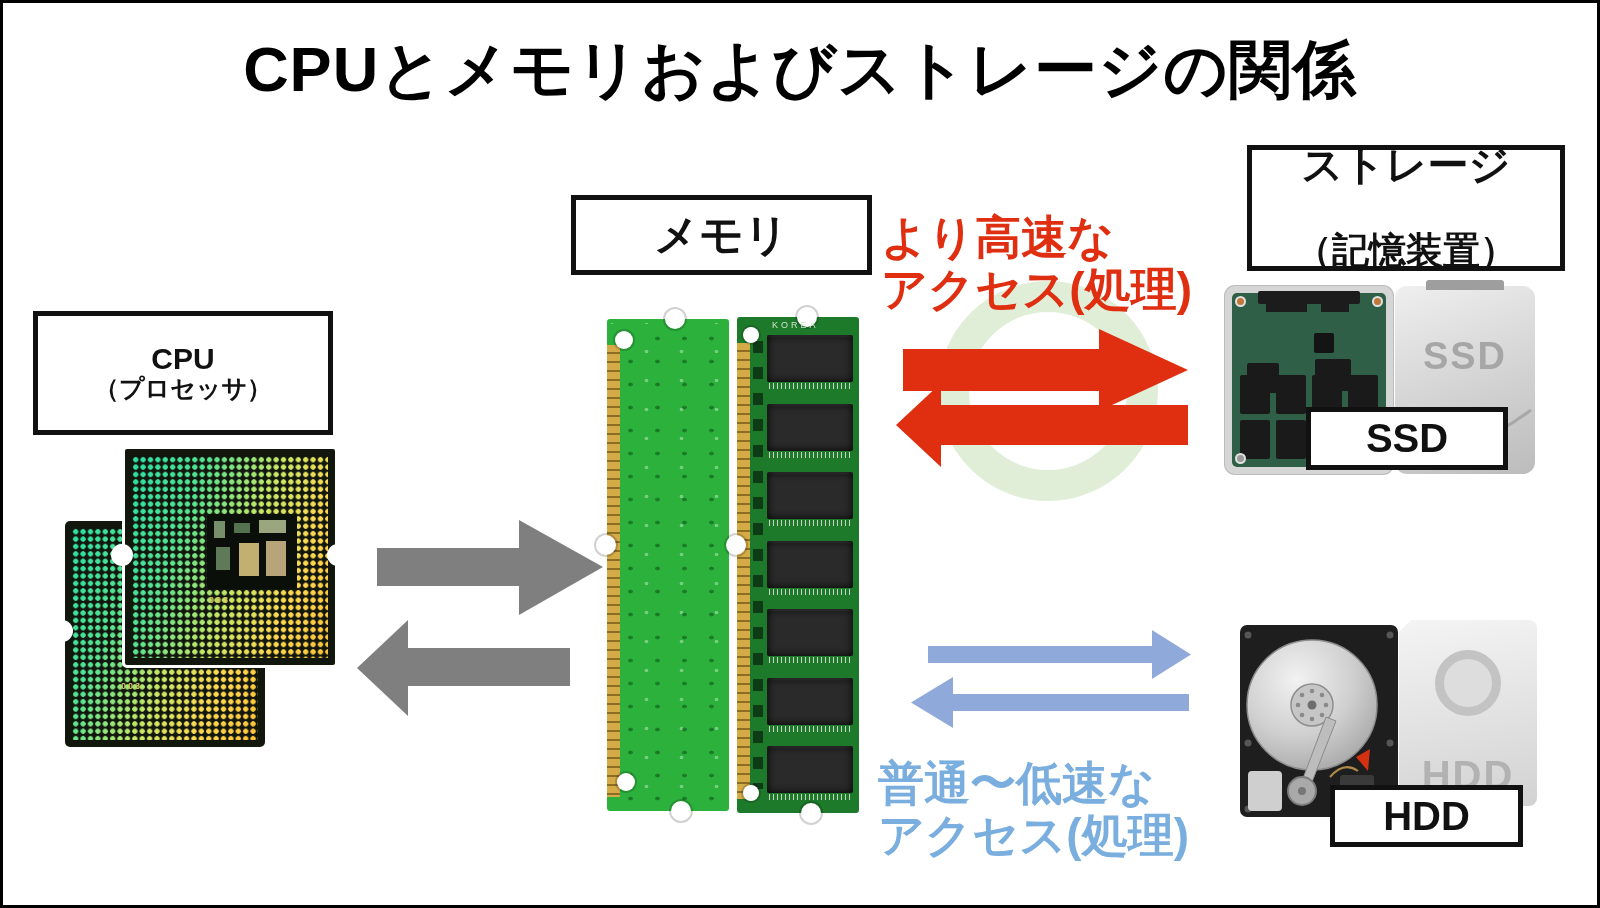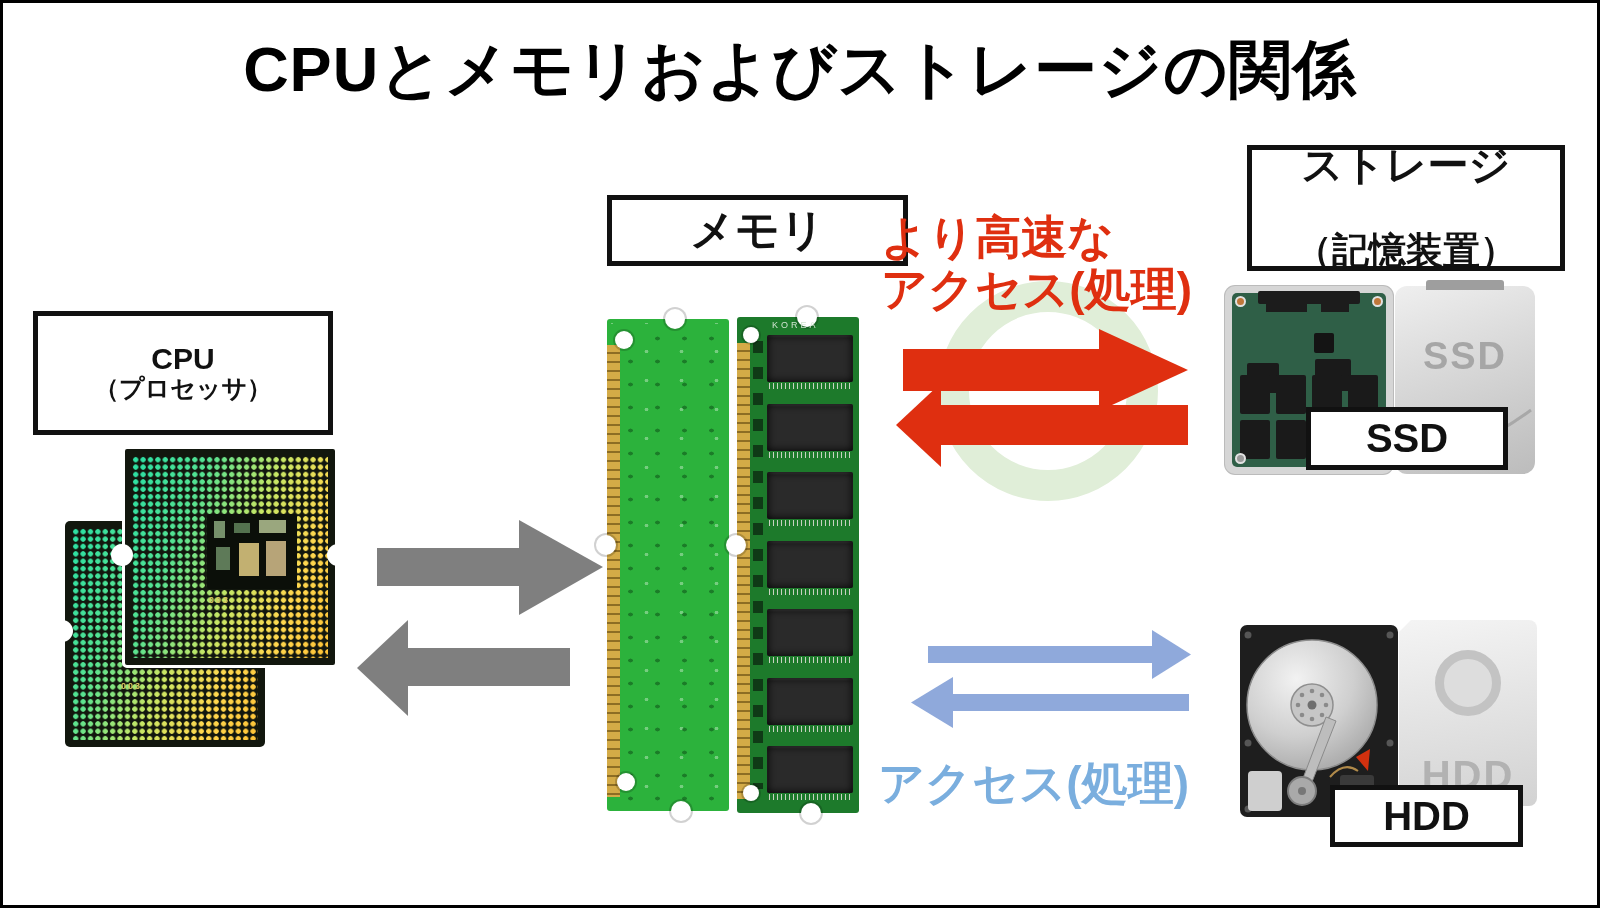--- a/index.html
+++ b/index.html
@@ -12,21 +12,21 @@
 
   .title{position:absolute;top:24px;left:0;right:0;text-align:center;
          font-size:63px;font-weight:900;color:#000;letter-spacing:1px;}
 
   .label-box{position:absolute;background:#fff;border:5px solid var(--ink);display:flex;
              flex-direction:column;align-items:center;justify-content:center;
              font-weight:900;color:var(--ink);text-align:center;}
   #cpu-box{left:30px;top:308px;width:300px;height:124px;}
   #cpu-box .l1{font-size:30px;line-height:1.05;}
   #cpu-box .l2{font-size:25px;line-height:1.15;}
-  #memory-box{left:604px;top:192px;width:301px;height:71px;font-size:44px;}
+  #memory-box{left:568px;top:192px;width:301px;height:80px;font-size:44px;}
   #storage-box{left:1244px;top:142px;width:318px;height:126px;}
   #storage-box .l1{font-size:41px;line-height:1.15;}
   #storage-box .l2{font-size:37px;line-height:1.2;margin-top:40px;}
   #ssd-box{left:1303px;top:404px;width:202px;height:63px;font-size:40px;z-index:8;}
   #hdd-box{left:1327px;top:782px;width:193px;height:62px;font-size:40px;z-index:8;}
 
   .anno{position:absolute;text-align:left;font-weight:900;line-height:1.14;z-index:6;}
   #fast-anno{left:878px;top:208px;width:344px;font-size:46px;color:var(--red);}
   #slow-anno{left:875px;top:754px;width:345px;font-size:46px;color:var(--blue-text);}
 
@@ -135,20 +135,21 @@
     <div class="l2">（記憶装置）</div>
   </div>
 
   <div class="ring"></div>
   <div class="anno" id="fast-anno">
     <div>より高速な</div>
     <div>アクセス(処理)</div>
   </div>
 
   <div class="anno" id="slow-anno">
+    <div>普通〜低速な</div>
     <div>アクセス(処理)</div>
   </div>
 
   <svg class="arrows" id="gray-arrows" width="270" height="230">
     <g>
       <rect class="fill-gray" x="26" y="50" width="142" height="38"></rect>
       <polygon class="fill-gray" points="168,22 252,69 168,117"></polygon>
     </g>
     <g>
       <rect class="fill-gray" x="57" y="150" width="162" height="38"></rect>

